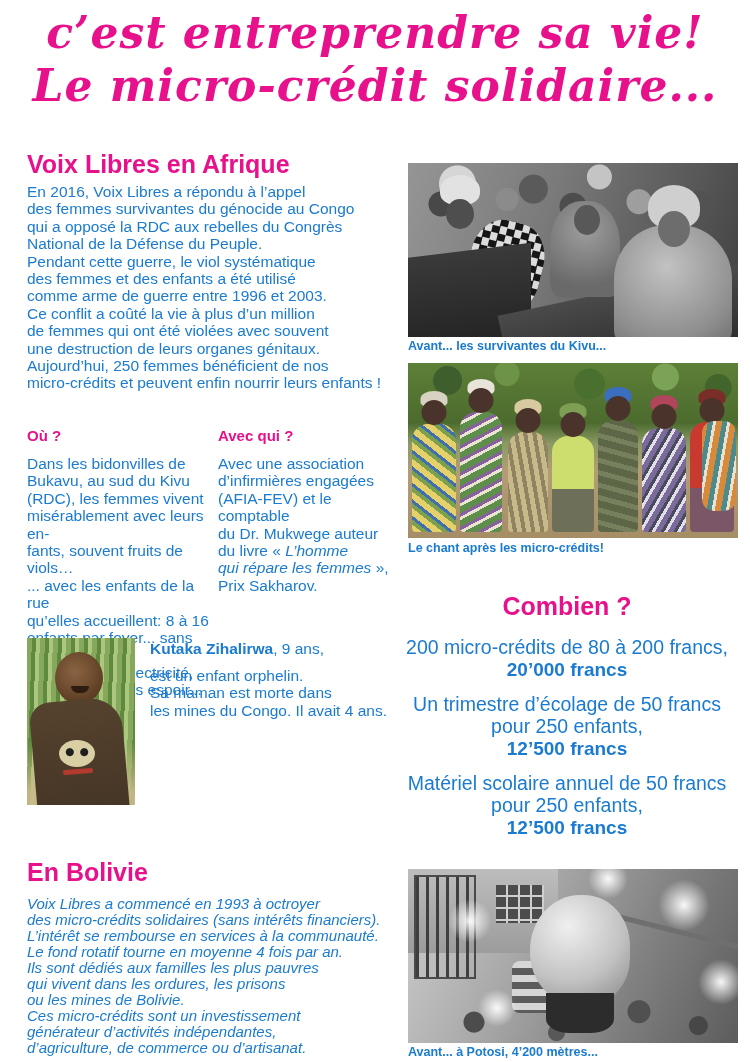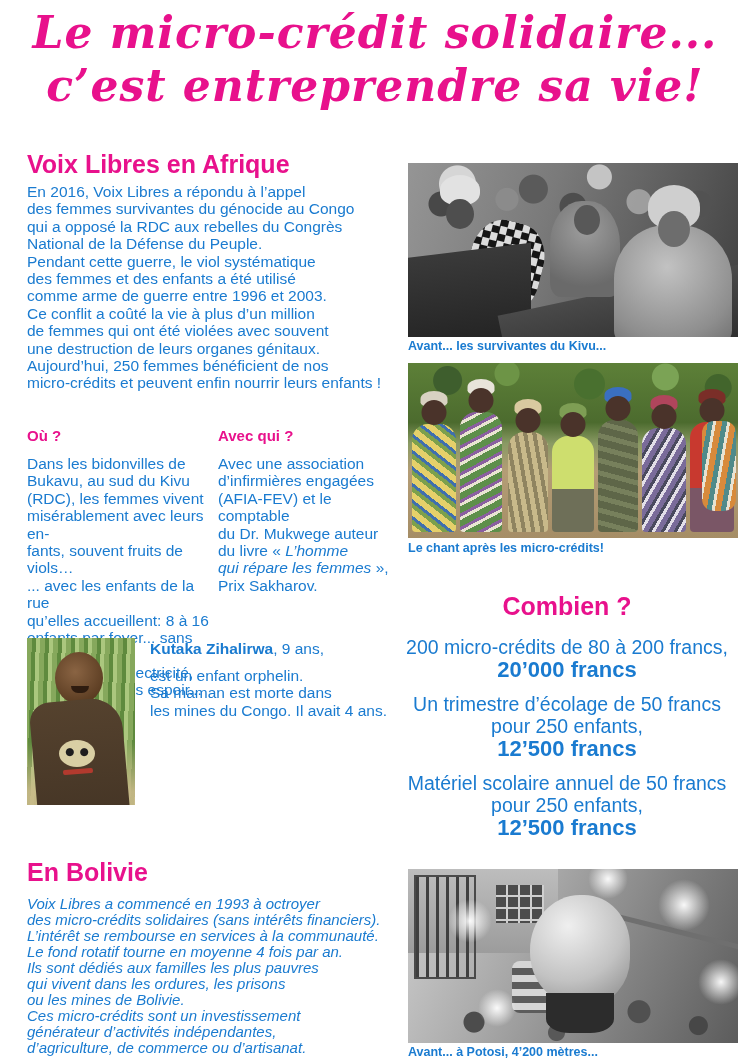--- a/index.html
+++ b/index.html
@@ -38,21 +38,21 @@
   
   .photo{position:absolute;overflow:hidden;}
   .photo > div{position:absolute;}
   .cap1{top:339px;left:408px;}
   .cap2{top:541px;left:408px;}
   .cap3{top:1045px;left:408px;}
   .combien{top:592px;left:393px;width:348px;text-align:center;}
   .combien .h-lg{margin-bottom:16px;}
   .combien-item{margin-bottom:11px;}
   .combien-desc{font-size:19.5px;line-height:22px;color:#1a7bd0;white-space:pre-line;}
-  .combien-amt{font-size:22px;line-height:24px;font-weight:bold;color:#1a7bd0;}
+  .combien-amt{font-size:19px;line-height:24px;font-weight:bold;color:#1a7bd0;}
 
   
   .photo1{top:163px;left:408px;width:330px;height:174px;
     background:
       radial-gradient(circle at 15% 12%,#d6d6d6 0 18px,transparent 19px),
       radial-gradient(circle at 58% 8%,#c4c4c4 0 12px,transparent 13px),
       radial-gradient(circle at 38% 15%,#5a5a5a 0 14px,transparent 15px),
       linear-gradient(108deg,#959595 0%,#7a7a7a 40%,#565656 78%,#3f3f3f 100%);}
   .p1-backrow{top:18px;left:0;width:330px;height:46px;
     background:
@@ -147,22 +147,22 @@
       background:
         radial-gradient(circle at 30% 45%,#1e1e1e 0 3.5px,transparent 4.5px),
         radial-gradient(circle at 70% 45%,#1e1e1e 0 3.5px,transparent 4.5px),
         #d9cfa4;}
   .pk-stripe{left:36px;top:131px;width:30px;height:5px;background:#b23a2e;border-radius:2px;transform:rotate(-4deg);}
 </style>
 </head>
 <body>
 
 <div class="abs title">
+  <div>c’est entreprendre sa vie!</div>
   <div>Le micro-crédit solidaire...</div>
-  <div>c’est entreprendre sa vie!</div>
 </div>
 
 <div class="abs afrique-h h-lg">Voix Libres en Afrique</div>
 <div class="abs afrique-b body-txt">En 2016, Voix Libres a répondu à l’appel
 des femmes survivantes du génocide au Congo
 qui a opposé la RDC aux rebelles du Congrès
 National de la Défense du Peuple.
 Pendant cette guerre, le viol systématique
 des femmes et des enfants a été utilisé
 comme arme de guerre entre 1996 et 2003.

